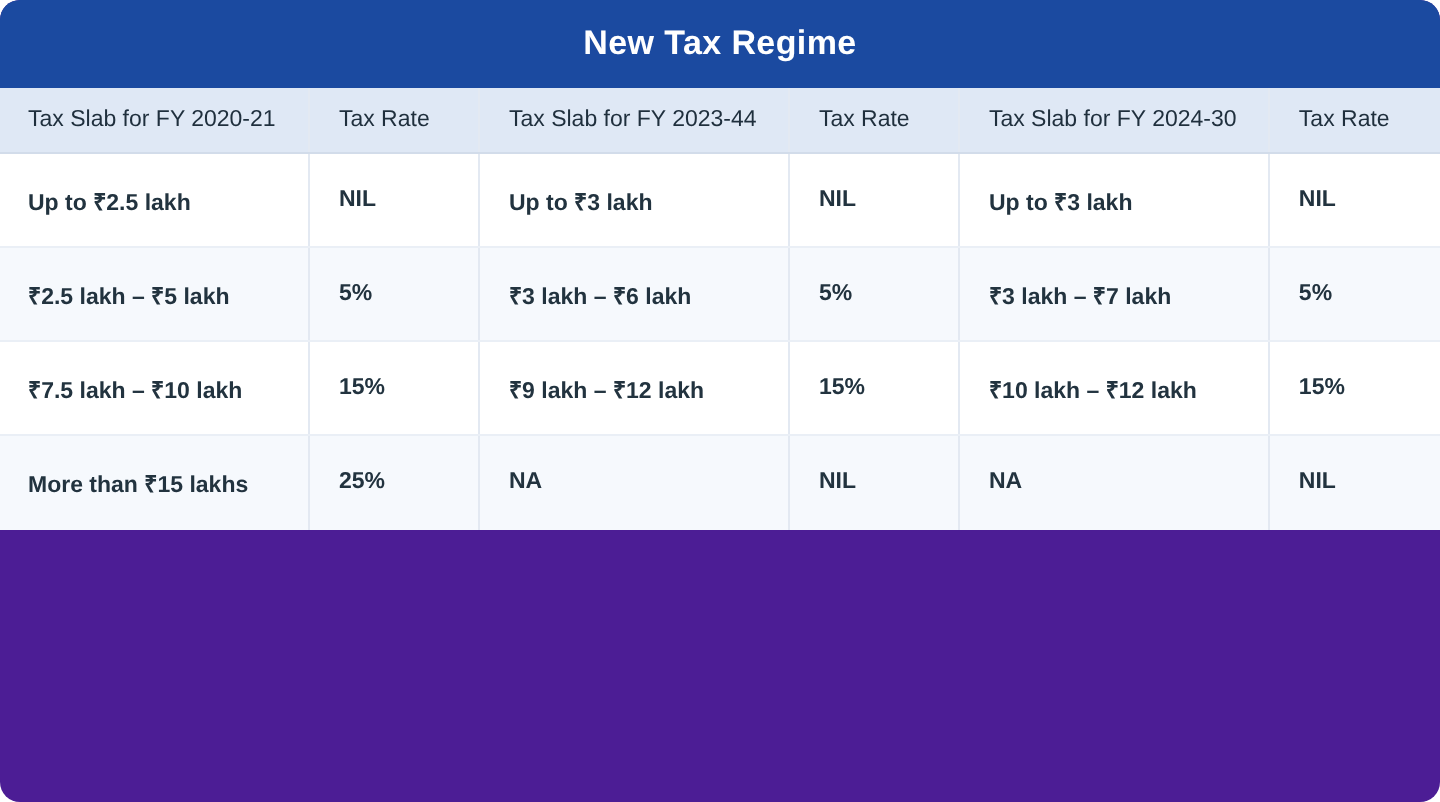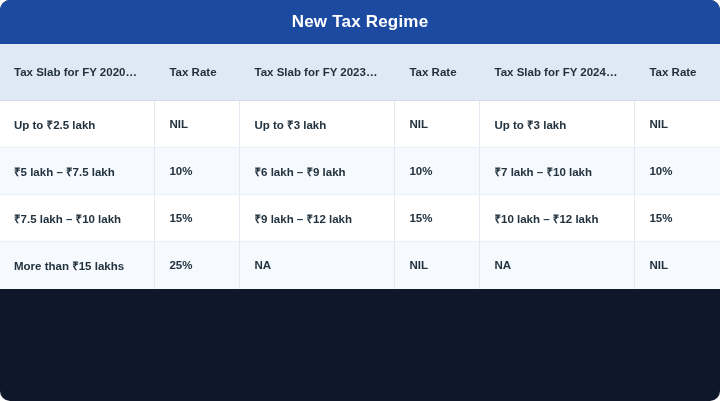--- a/index.html
+++ b/index.html
@@ -12,21 +12,21 @@
     height: 401px;
     font-family: "Liberation Sans", sans-serif;
     overflow: hidden;
   }
   .table-card {
     position: absolute;
     left: 0;
     top: 0;
     width: 720px;
     height: 401px;
-    background: #0f172a;
+    background: #4c1d95;
     border-radius: 10px;
     overflow: hidden;
   }
   .title-bar {
     height: 44px;
     background: #1b4aa0;
     color: #ffffff;
     display: flex;
     align-items: center;
     justify-content: center;
@@ -47,23 +47,23 @@
     border-right: 1px solid #e3e9f2;
     vertical-align: middle;
     white-space: nowrap;
     overflow: hidden;
     text-overflow: ellipsis;
   }
   th:last-child, td:last-child {
     border-right: none;
   }
   thead th {
-    height: 56px;
+    height: 32px;
     background: #dfe8f5;
-    font-weight: bold;
+    font-weight: normal;
     color: #1f2f3d;
     font-size: 11.5px;
     border-bottom: 1px solid #d2dcea;
   }
   tbody tr {
     height: 47px;
     font-weight: bold;
   }
   tbody tr:nth-child(odd) {
     background: #ffffff;
@@ -111,26 +111,26 @@
     <tbody>
       <tr>
         <td>Up to ₹2.5 lakh</td>
         <td>NIL</td>
         <td>Up to ₹3 lakh</td>
         <td>NIL</td>
         <td>Up to ₹3 lakh</td>
         <td>NIL</td>
       </tr>
       <tr>
-        <td>₹5 lakh – ₹7.5 lakh</td>
-        <td>10%</td>
-        <td>₹6 lakh – ₹9 lakh</td>
-        <td>10%</td>
-        <td>₹7 lakh – ₹10 lakh</td>
-        <td>10%</td>
+        <td>₹2.5 lakh – ₹5 lakh</td>
+        <td>5%</td>
+        <td>₹3 lakh – ₹6 lakh</td>
+        <td>5%</td>
+        <td>₹3 lakh – ₹7 lakh</td>
+        <td>5%</td>
       </tr>
       <tr>
         <td>₹7.5 lakh – ₹10 lakh</td>
         <td>15%</td>
         <td>₹9 lakh – ₹12 lakh</td>
         <td>15%</td>
         <td>₹10 lakh – ₹12 lakh</td>
         <td>15%</td>
       </tr>
       <tr>

